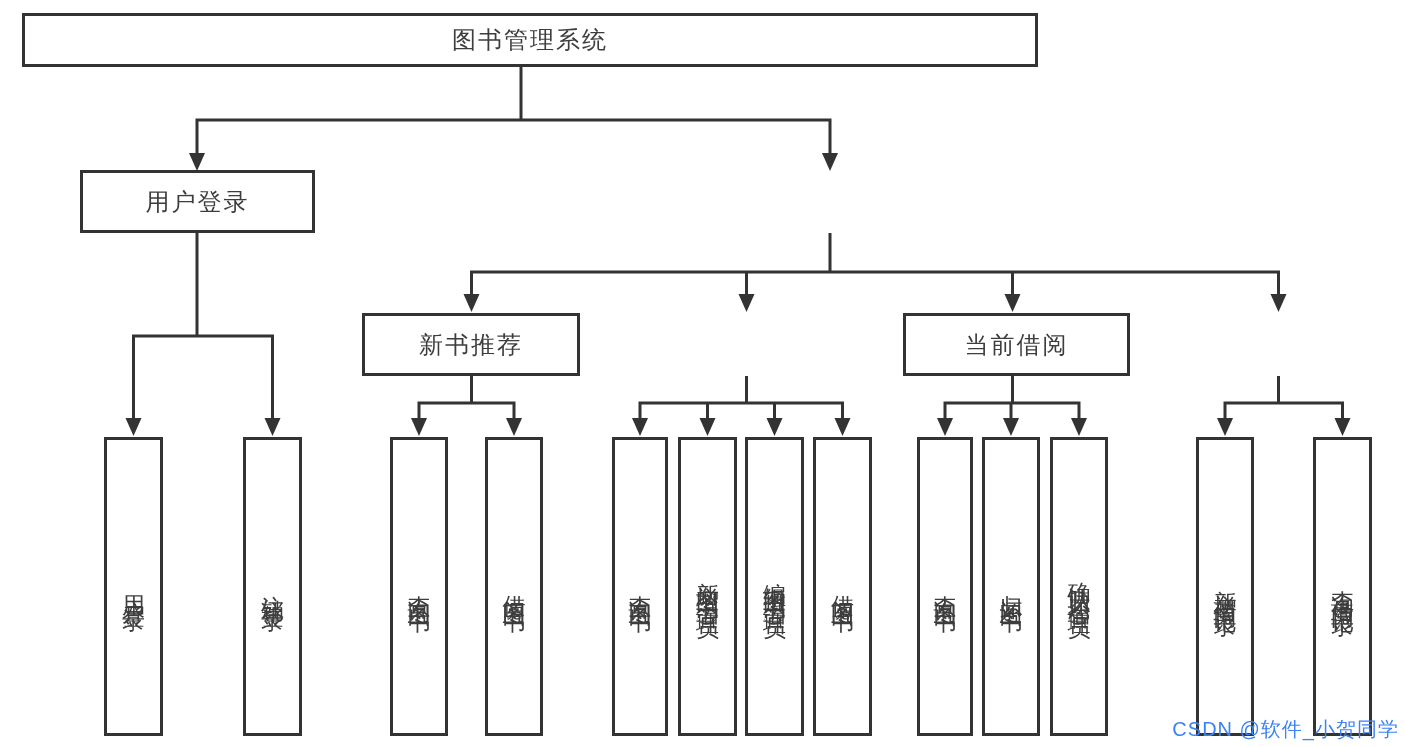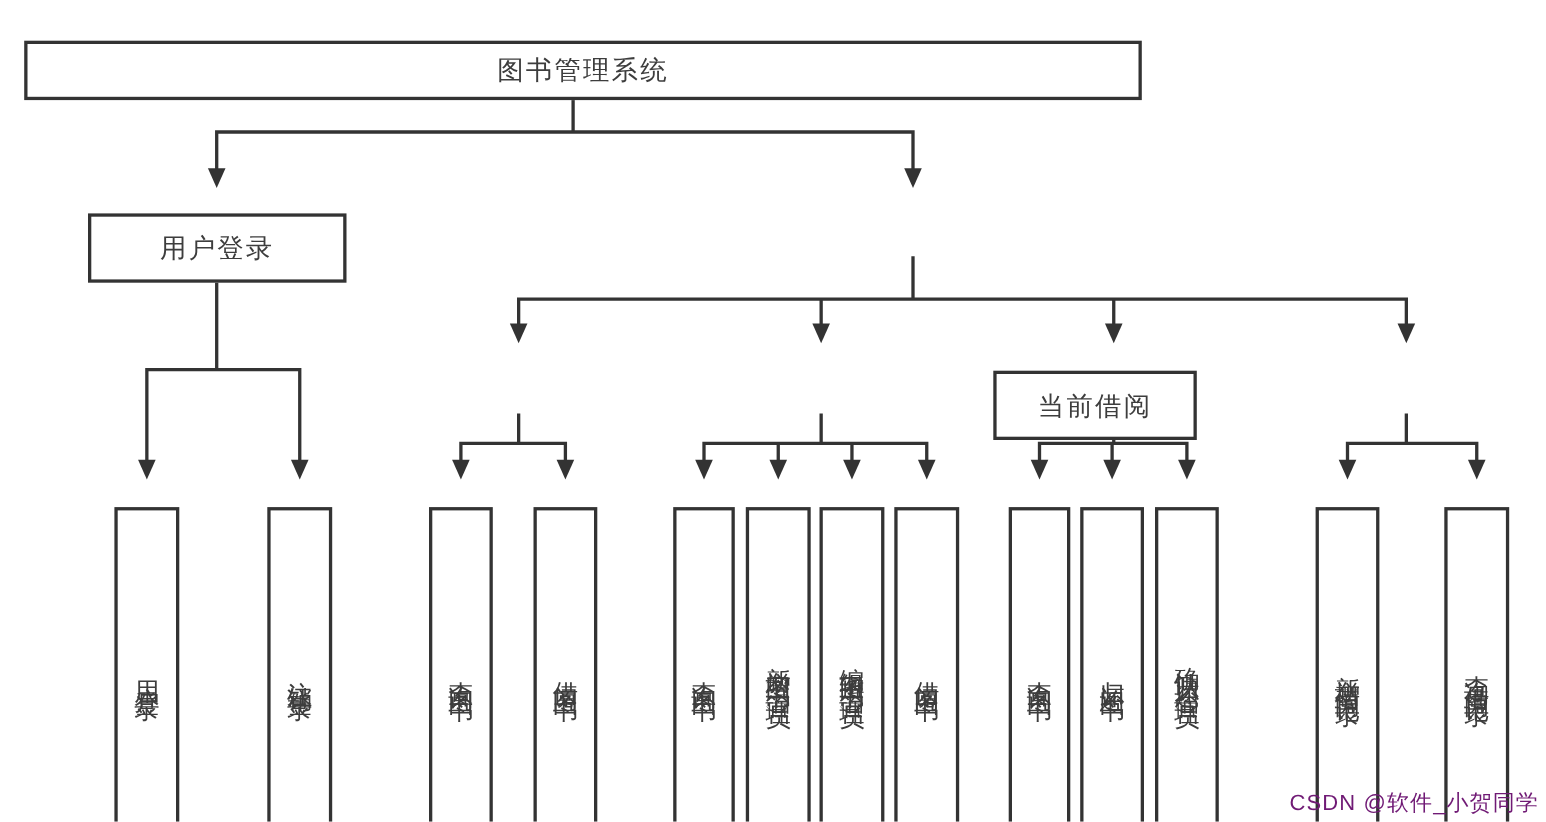--- a/index.html
+++ b/index.html
@@ -22,21 +22,20 @@
   }
 
   .node {
     position: absolute;
     border: 3px solid #333333;
     background: #ffffff;
     color: #3d3d3d;
     display: flex;
     align-items: center;
     justify-content: center;
-    margin-top: 24px;
   }
 
   .hbox {
     font-size: 24px;
     letter-spacing: 2px;
     white-space: nowrap;
   }
 
   .vbox .vlabel {
     writing-mode: vertical-rl;
@@ -46,21 +45,21 @@
     line-height: 1;
     color: #3d3d3d;
   }
 
   .watermark {
     position: absolute;
     right: 6px;
     bottom: 4px;
     font-size: 20px;
     letter-spacing: 1px;
-    color: #701a75;
+    color: #3b82f6;
     white-space: nowrap;
   }
 </style>
 </head>
 <body>
 
 <div class="canvas">
 
   <svg class="connectors" viewBox="0 0 1405 747" xmlns="http://www.w3.org/2000/svg">
     <g stroke="#333333" stroke-width="3" fill="none">
@@ -99,21 +98,22 @@
       <polygon points="1071,418 1087,418 1079,436"></polygon>
       <polygon points="1217,418 1233,418 1225,436"></polygon>
       <polygon points="1334.5,418 1350.5,418 1342.5,436"></polygon>
     </g>
   </svg>
 
   <div class="node hbox" style="left:22px; top:13px; width:1016px; height:54px;">图书管理系统</div>
 
   <div class="node hbox" style="left:80px; top:170px; width:235px; height:63px;">用户登录</div>
 
-  <div class="node hbox" style="left:903px; top:313px; width:185px; height:63px;">当前借阅</div>
+  <div class="node hbox" style="left:362px; top:313px; width:218px; height:63px;">新书推荐</div>
+  <div class="node hbox" style="left:903px; top:313px; width:227px; height:63px;">当前借阅</div>
 
   <div class="node vbox" style="left:104px; top:437px; width:59px; height:299px;">
     <span class="vlabel">用户登录</span>
   </div>
   <div class="node vbox" style="left:243px; top:437px; width:59px; height:299px;">
     <span class="vlabel">注销登录</span>
   </div>
 
   <div class="node vbox" style="left:390px; top:437px; width:58px; height:299px;">
     <span class="vlabel">查询图书</span>

